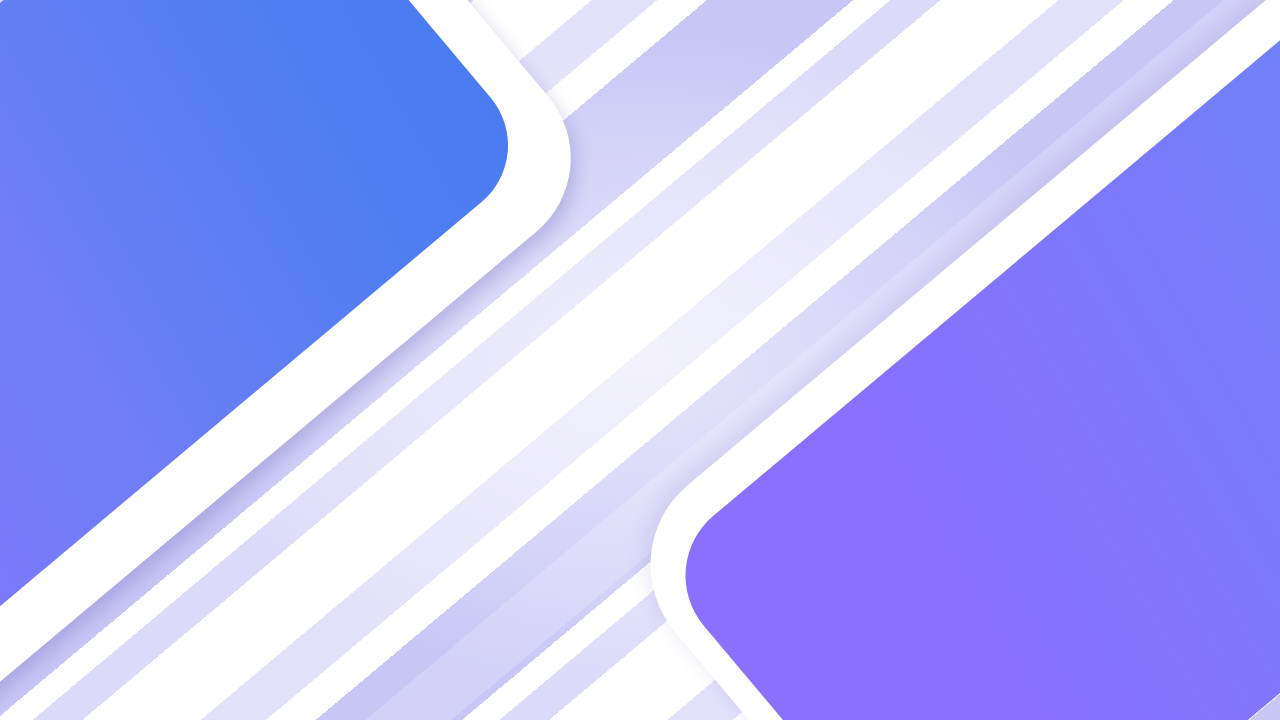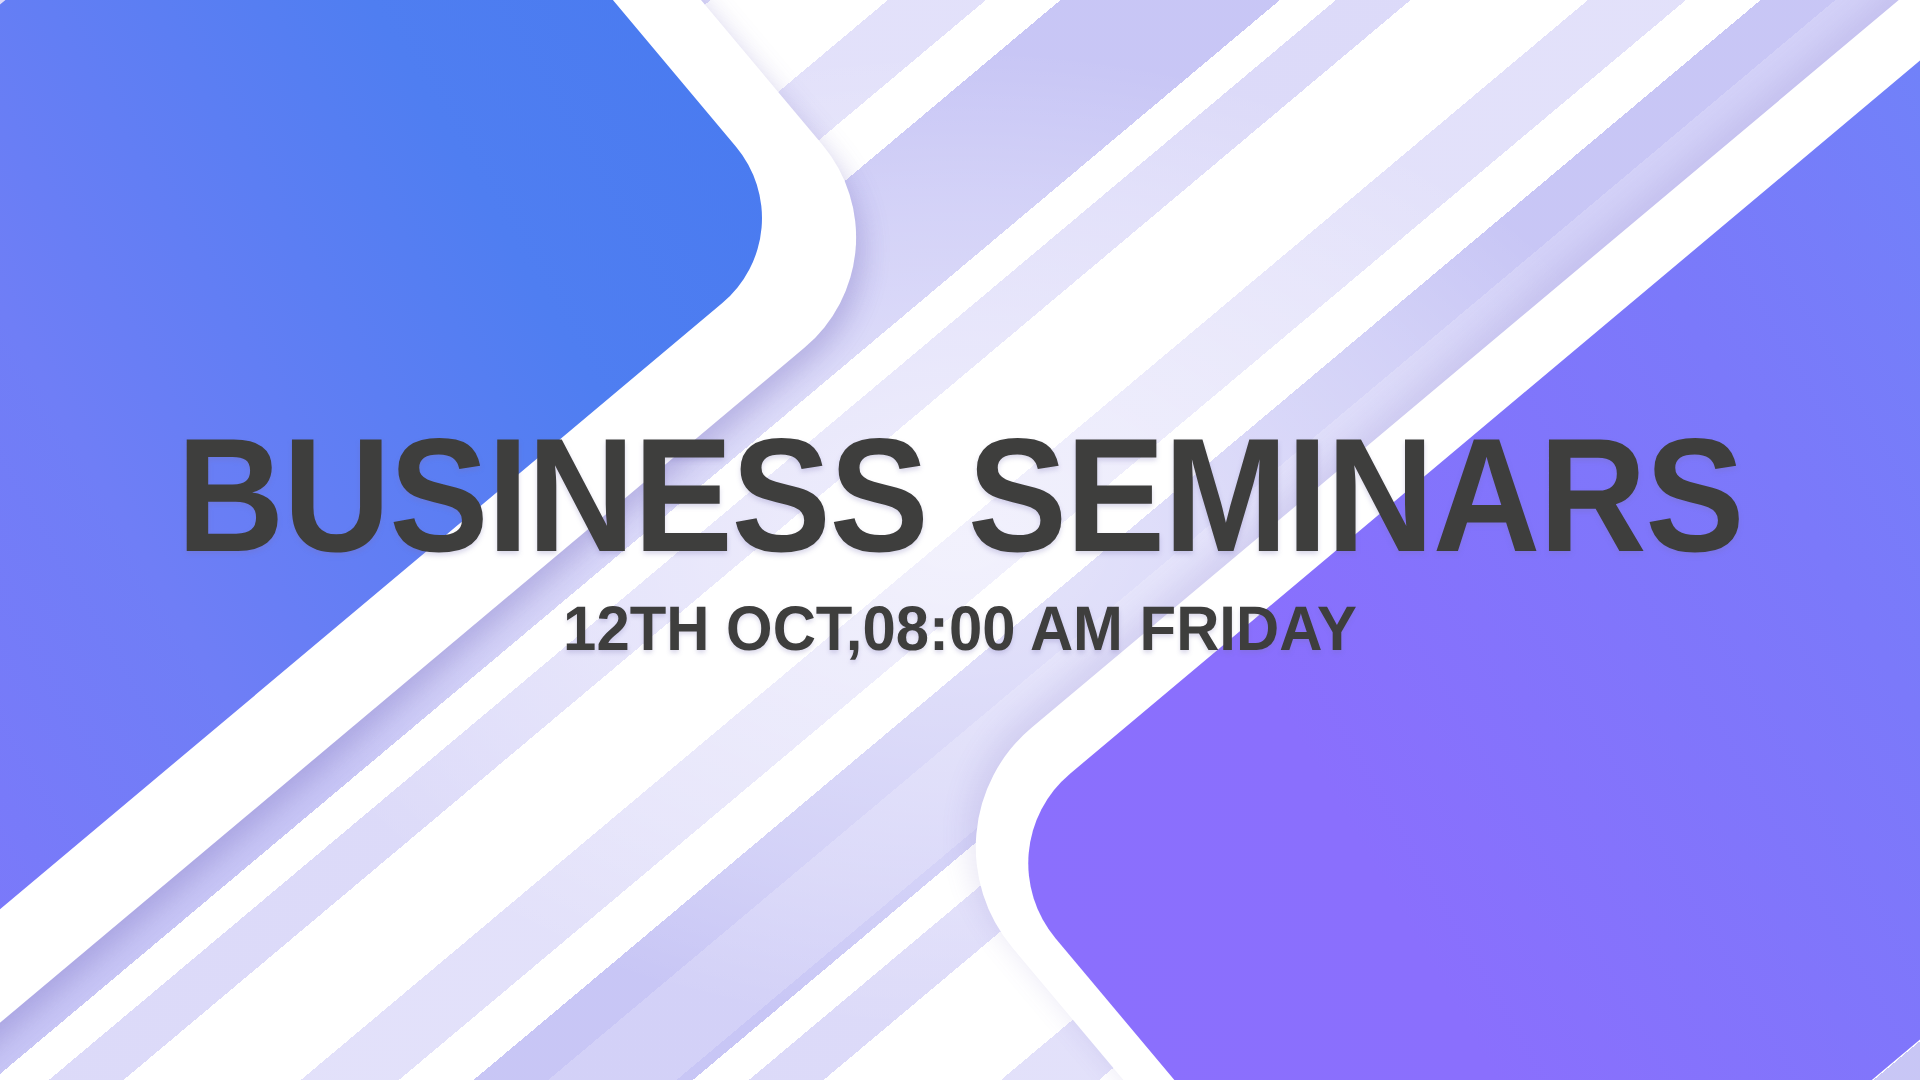--- a/index.html
+++ b/index.html
@@ -209,18 +209,14 @@
     <div class="tl-halo"></div>
     <div class="tl-shadowline"></div>
     <div class="tl-slab"></div>
   </div>
 
   <div class="br-group">
     <div class="br-halo"></div>
     <div class="br-slab"></div>
   </div>
 
-  <div class="center-block">
-    <h1 class="title">BUSINESS SEMINARS</h1>
-    <p class="subtitle">12TH OCT,08:00 AM FRIDAY</p>
-  </div>
 
 </div>
 
 </body></html>

